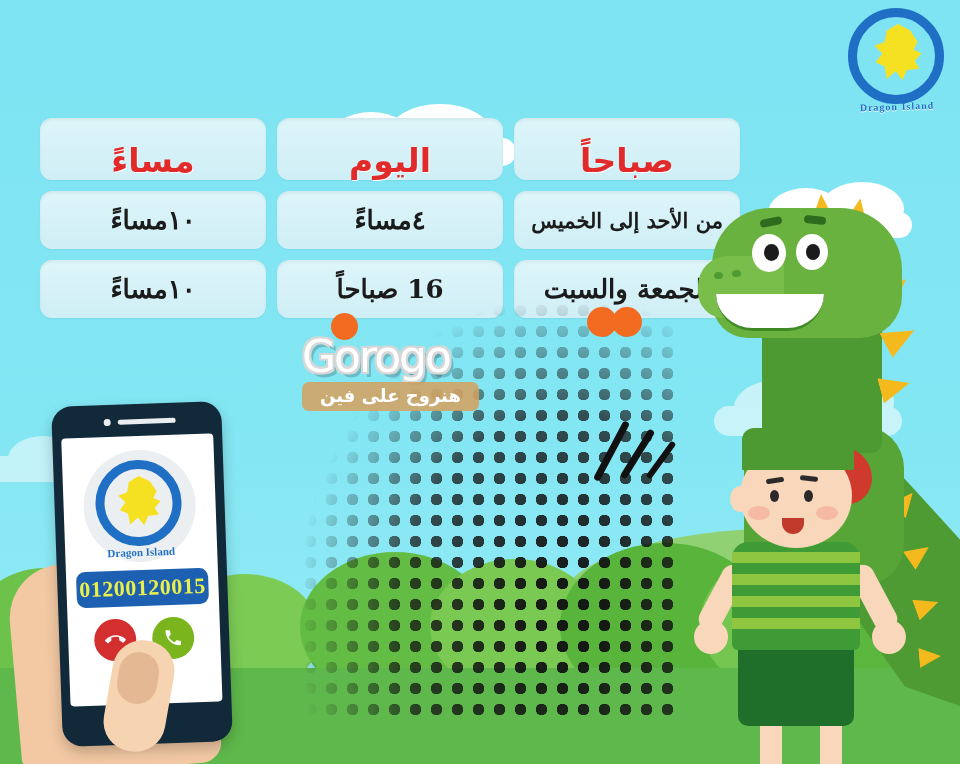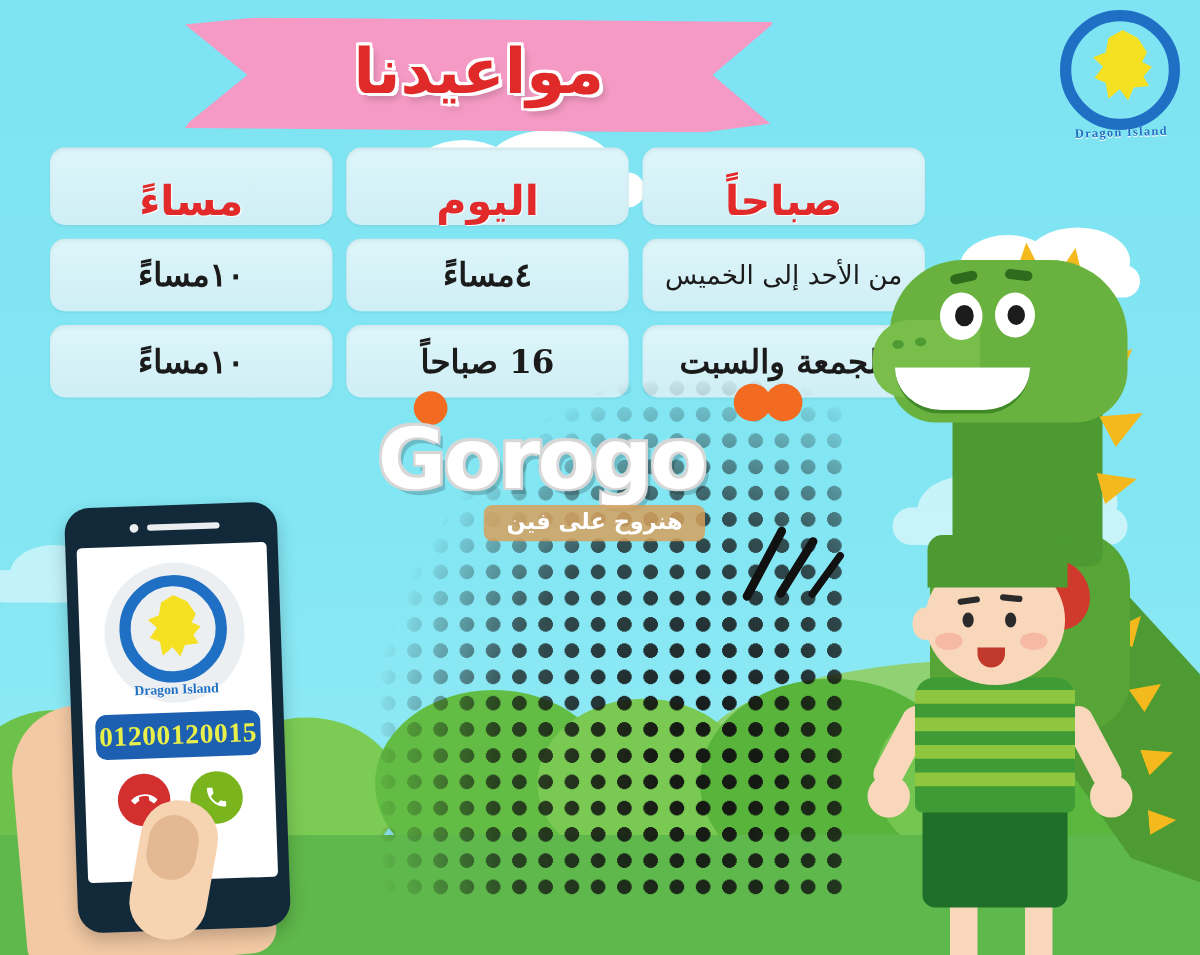--- a/index.html
+++ b/index.html
@@ -88,21 +88,21 @@
   }
   .row.head .cell{min-height:62px;align-items:flex-end;}
   .row.head .cell span{
     font-size:33px;font-weight:bold;color:#e22a2a;
     text-shadow:1px 1px 0 rgba(255,255,255,.9);
   }
   .row.body .cell span{
     font-size:26px;color:#1b1b1b;font-weight:600;
     font-family:"DejaVu Serif","Liberation Serif",serif;
   }
-  .row.body .cell.day span{font-size:21px;font-weight:normal;}
+  .row.body .cell.day span{font-size:21px;font-weight:bold;}
   .row.body .cell.day.bold2 span{font-size:26px;font-weight:bold;}
 
   
   .odot{position:absolute;border-radius:50%;background:#f26b21;z-index:6;}
 
   
   #ground{position:absolute;left:0;bottom:0;width:960px;height:300px;}
   .hill{position:absolute;border-radius:50% 50% 0 0;}
   .grass{position:absolute;left:0;bottom:0;width:960px;height:96px;background:#5fb84b;}
   .bush{position:absolute;border-radius:50%;}
@@ -223,21 +223,21 @@
   .b-shorts{left:44px;top:208px;width:116px;height:84px;background:#1f6e2a;border-radius:8px 8px 10px 10px;}
   .b-leg{width:22px;height:60px;background:#f8d7bb;border-radius:8px;}
   .b-arm{width:24px;height:72px;background:#f8d7bb;border-radius:12px;}
   .b-hand{width:34px;height:34px;background:#f8d7bb;border-radius:50%;}
   .b-cap{left:48px;top:-6px;width:112px;height:42px;background:#4c9a31;border-radius:12px 12px 0 0;}
 
   
   #watermark{position:absolute;left:302px;top:336px;z-index:20;}
   #wm-text{
     font-family:"DejaVu Sans","Liberation Sans",sans-serif;
-    font-size:67px;font-weight:bold;color:#ffffff;letter-spacing:-2px;
+    font-size:44px;font-weight:normal;color:#ffffff;letter-spacing:-2px;
     direction:ltr;
     text-shadow:
       -2px -2px 0 #d7d7d7, 2px -2px 0 #d7d7d7, -2px 2px 0 #d7d7d7, 2px 2px 0 #d7d7d7,
       4px 5px 0 rgba(0,0,0,.18);
     line-height:.95;
   }
   #wm-tag{
     margin-top:4px;margin-right:0;display:inline-block;
     background:rgba(214,160,92,.85);
     color:#ffffff;font-size:18px;font-weight:bold;
@@ -262,26 +262,20 @@
   <div class="cloud-group" style="left:714px;top:372px;width:190px;height:70px;opacity:.55;">
     <div class="c" style="left:20px;top:8px;width:86px;height:56px;"></div>
     <div class="c" style="left:86px;top:0px;width:94px;height:60px;"></div>
     <div class="cloud-flat" style="left:0px;top:34px;width:188px;height:30px;"></div>
   </div>
   <div class="cloud-group" style="left:-10px;top:430px;width:150px;height:58px;opacity:.5;">
     <div class="c" style="left:18px;top:6px;width:70px;height:46px;"></div>
     <div class="cloud-flat" style="left:0px;top:26px;width:148px;height:26px;"></div>
   </div>
 
-  <div id="ribbon">
-    <div class="rb-body"></div>
-    <div class="rb-notch-l"></div>
-    <div class="rb-notch-r"></div>
-    <div id="ribbon-title">مواعيدنا</div>
-  </div>
 
   <div id="logo-top">
     <div class="logo-ring"></div>
     <div class="logo-dragon"></div>
     <div class="logo-text">Dragon Island</div>
   </div>
 
   <div id="schedule">
 
     <div class="row head">

